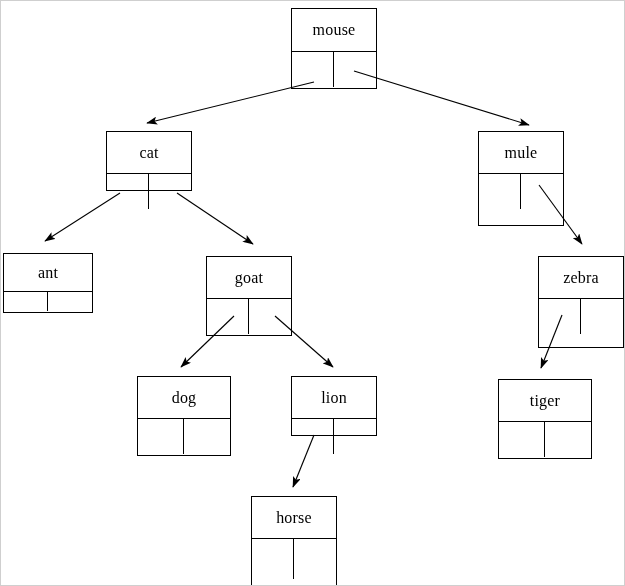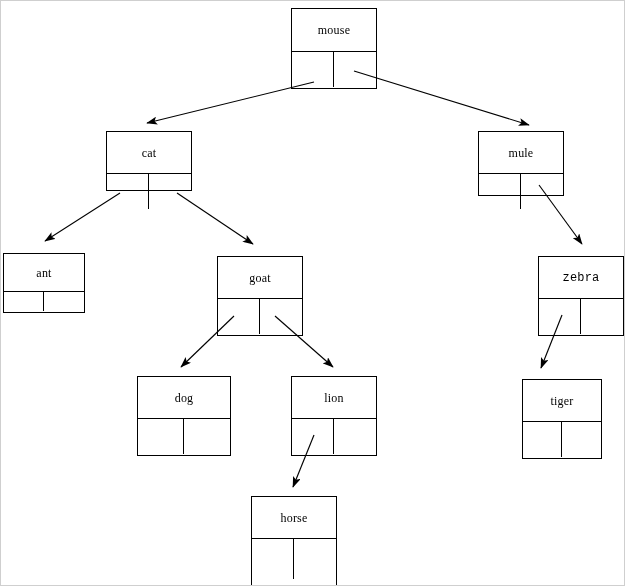--- a/index.html
+++ b/index.html
@@ -27,21 +27,21 @@
     border: 1.4px solid #000000;
     background: #ffffff;
     z-index: 3;
   }
   .node-label {
     box-sizing: border-box;
     width: 100%;
     border-bottom: 1.4px solid #000000;
     text-align: center;
     color: #000000;
-    font-size: 12px;
+    font-size: 16px;
     line-height: 1;
     display: flex;
     align-items: center;
     justify-content: center;
     letter-spacing: 0.2px;
   }
   .node-ptrs {
     box-sizing: border-box;
     width: 100%;
     display: flex;
@@ -102,63 +102,63 @@
           <div class="ptr-cell right"></div>
         </div>
       </div>
       <div class="node" style="left: 105px; top: 130px; width: 86px; height: 60px;">
         <div class="node-label" style="height: 42px;">cat</div>
         <div class="node-ptrs" style="height: 35.2px;">
           <div class="ptr-cell left"></div>
           <div class="ptr-cell right"></div>
         </div>
       </div>
-      <div class="node" style="left: 477px; top: 130px; width: 86px; height: 65px;">
+      <div class="node" style="left: 477px; top: 130px; width: 86px; height: 95px;">
         <div class="node-label" style="height: 42px;">mule</div>
         <div class="node-ptrs" style="height: 35.2px;">
           <div class="ptr-cell left"></div>
           <div class="ptr-cell right"></div>
         </div>
       </div>
-      <div class="node" style="left: 2px; top: 252px; width: 82px; height: 60px;">
+      <div class="node" style="left: 2px; top: 252px; width: 90px; height: 60px;">
         <div class="node-label" style="height: 38px;">ant</div>
         <div class="node-ptrs" style="height: 19.2px;">
           <div class="ptr-cell left"></div>
           <div class="ptr-cell right"></div>
         </div>
       </div>
-      <div class="node" style="left: 216px; top: 255px; width: 86px; height: 80px;">
+      <div class="node" style="left: 205px; top: 255px; width: 86px; height: 80px;">
         <div class="node-label" style="height: 42px;">goat</div>
         <div class="node-ptrs" style="height: 35.2px;">
           <div class="ptr-cell left"></div>
           <div class="ptr-cell right"></div>
         </div>
       </div>
-      <div class="node" style="left: 537px; top: 255px; width: 86px; height: 80px; font-family: Liberation Mono, monospace;">
+      <div class="node" style="left: 537px; top: 255px; width: 86px; height: 92px;">
         <div class="node-label" style="height: 42px;">zebra</div>
         <div class="node-ptrs" style="height: 35.2px;">
           <div class="ptr-cell left"></div>
           <div class="ptr-cell right"></div>
         </div>
       </div>
       <div class="node" style="left: 136px; top: 375px; width: 94px; height: 80px;">
         <div class="node-label" style="height: 42px;">dog</div>
         <div class="node-ptrs" style="height: 35.2px;">
           <div class="ptr-cell left"></div>
           <div class="ptr-cell right"></div>
         </div>
       </div>
-      <div class="node" style="left: 290px; top: 375px; width: 86px; height: 80px;">
+      <div class="node" style="left: 290px; top: 375px; width: 86px; height: 60px;">
         <div class="node-label" style="height: 42px;">lion</div>
         <div class="node-ptrs" style="height: 35.2px;">
           <div class="ptr-cell left"></div>
           <div class="ptr-cell right"></div>
         </div>
       </div>
-      <div class="node" style="left: 521px; top: 378px; width: 80px; height: 80px;">
+      <div class="node" style="left: 497px; top: 378px; width: 94px; height: 80px;">
         <div class="node-label" style="height: 42px;">tiger</div>
         <div class="node-ptrs" style="height: 35.2px;">
           <div class="ptr-cell left"></div>
           <div class="ptr-cell right"></div>
         </div>
       </div>
       <div class="node" style="left: 250px; top: 495px; width: 86px; height: 110px;">
         <div class="node-label" style="height: 42px;">horse</div>
         <div class="node-ptrs" style="height: 40.2px;">
           <div class="ptr-cell left"></div>

